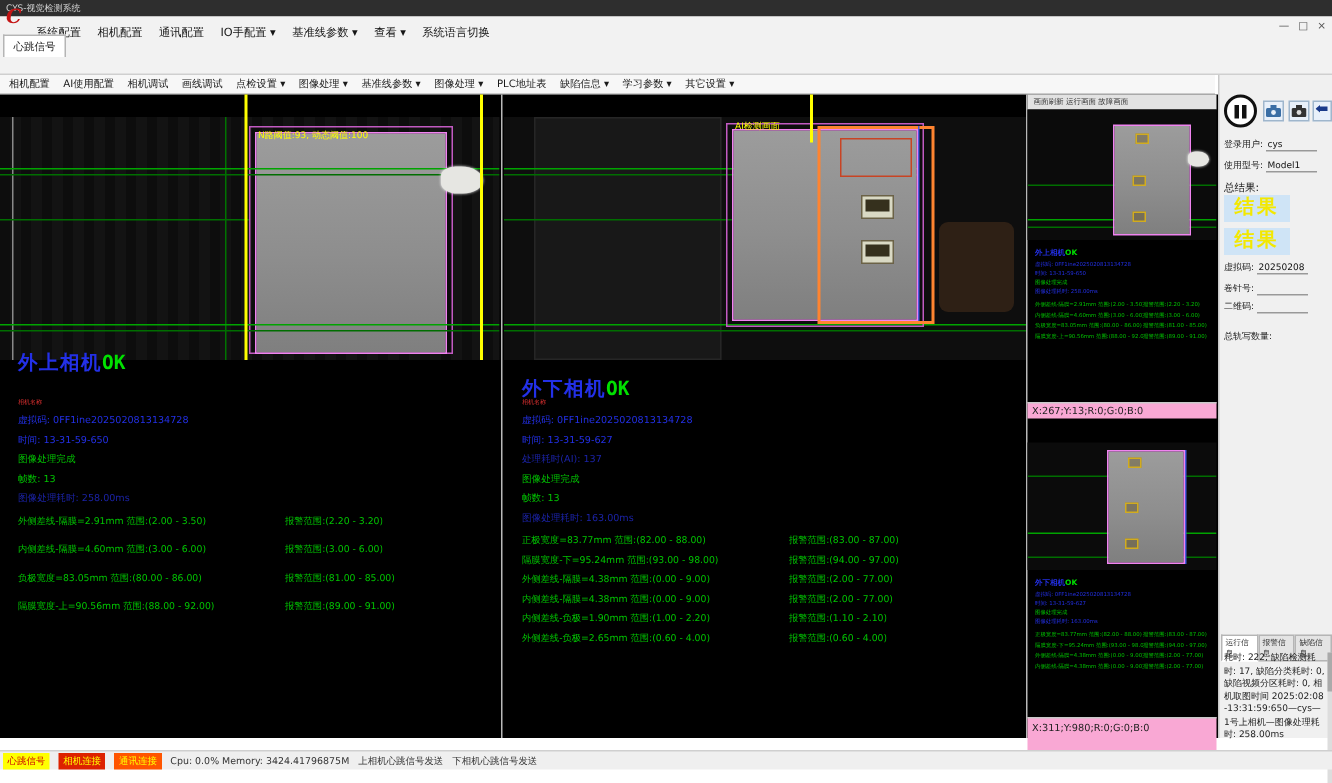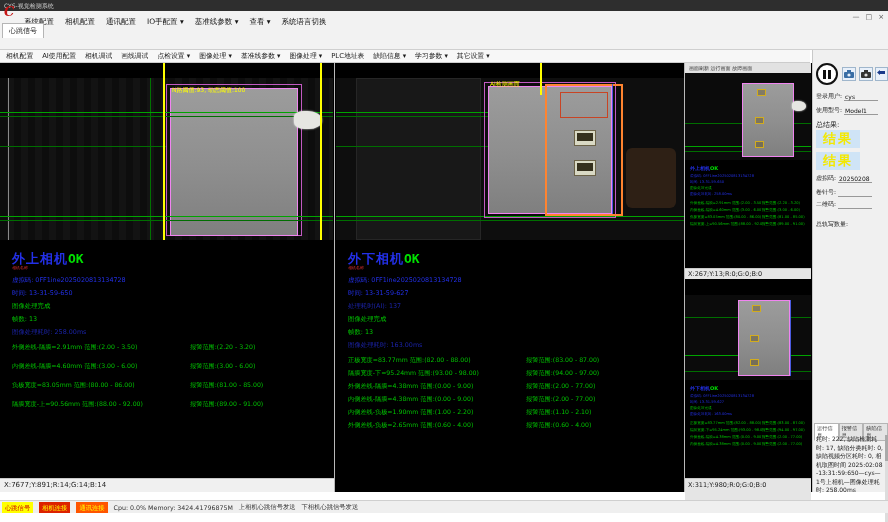--- a/index.html
+++ b/index.html
@@ -57,21 +57,21 @@
              font-size:7px; color:#222; line-height:13px; padding-left:4px; }
   
   .rc-header { left:685px; top:63px; width:126px; height:10px; background:#e2e2e2; font-size:5px;
                color:#333; display:flex; gap:6px; padding-left:4px; line-height:10px; }
   .mini-title { font-size:5px; font-weight:bold; color:#2330e8; white-space:nowrap; }
   .mini-title .ok { color:#00e000; }
   .mini-bl { font-size:3.6px; color:#2330e8; white-space:nowrap; overflow:hidden; width:118px; }
   .mini-gr { display:flex; font-size:3.6px; color:#00c400; white-space:nowrap; }
   .mini-gr .m { width:72px; overflow:hidden; }
   .mini-gr .a { width:46px; overflow:hidden; }
-  .ministatus { height:11px; background:#e5e5e5; border-top:1px solid #c9c9c9; font-size:6.5px;
+  .ministatus { height:11px; background:#f9a8d4; border-top:1px solid #c9c9c9; font-size:6.5px;
                 color:#222; line-height:10px; padding-left:3px; }
   
   .sidebar { left:812px; top:50px; width:76px; height:442px; background:#f0f0f0; border-left:1px solid #c9c9c9; }
   .pausebtn { left:3px; top:13px; width:22px; height:22px; border:2px solid #111; border-radius:50%;
               background:#fff; display:flex; align-items:center; justify-content:center; gap:2px; }
   .pausebtn i { width:3px; height:9px; background:#111; }
   .sbtn { top:17px; width:14px; height:14px; border:1px solid #9fb6cc; background:#e8f0fa;
           display:flex; align-items:center; justify-content:center; font-size:8px; color:#334; }
   .srow { left:3px; font-size:6px; color:#222; display:flex; align-items:flex-end; gap:2px; white-space:nowrap; }
   .srow .val { border-bottom:1px solid #999; min-width:34px; font-size:6px; color:#111; padding:0 1px; }
@@ -146,21 +146,21 @@
     <div class="abs gline dim" style="left:0;top:38px;width:333px;"></div>
     <div class="abs gline dim" style="left:0;top:68px;width:166px;"></div>
     <div class="abs gline" style="left:0;top:138px;width:333px;"></div>
     <div class="abs gline dim" style="left:0;top:142px;width:333px;"></div>
     <div class="abs blob" style="left:294px;top:33px;width:28px;height:18px;"></div>
     <div class="abs imglabel" style="left:172px;top:8px;">N路阈值:93, 动态阈值:100</div>
   </div>
   <div class="abs yline" style="left:163px;top:63px;height:177px;"></div>
   <div class="abs yline" style="left:320px;top:63px;height:177px;"></div>
 
-  <div class="abs cam-title" style="left:12px;top:250px;">
+  <div class="abs cam-title" style="left:12px;top:233px;">
     <span>外上相机</span><span class="ok">OK</span>
   </div>
   <div class="abs subred" style="left:12px;top:265px;">相机名称</div>
   <div class="abs bl" style="left:12px;top:276px;">虚拟码: 0FF1ine2025020813134728</div>
   <div class="abs bl" style="left:12px;top:289px;">时间: 13-31-59-650</div>
   <div class="abs gr" style="left:12px;top:302px;">图像处理完成</div>
   <div class="abs gr" style="left:12px;top:315px;">帧数: 13</div>
   <div class="abs bl" style="left:12px;top:328px;color:#1b23a8;">图像处理耗时: 258.00ms</div>
   <div class="abs mrow" style="left:12px;top:343px;">
     <span class="m">外侧差线-隔膜=2.91mm 范围:(2.00 - 3.50)</span>
@@ -171,21 +171,20 @@
     <span class="a">报警范围:(3.00 - 6.00)</span>
   </div>
   <div class="abs mrow" style="left:12px;top:381px;">
     <span class="m">负极宽度=83.05mm 范围:(80.00 - 86.00)</span>
     <span class="a">报警范围:(81.00 - 85.00)</span>
   </div>
   <div class="abs mrow" style="left:12px;top:400px;">
     <span class="m">隔膜宽度-上=90.56mm 范围:(88.00 - 92.00)</span>
     <span class="a">报警范围:(89.00 - 91.00)</span>
   </div>
-  <div class="abs pstatus" style="left:0;width:334px;">X:7677;Y:891;R:14;G:14;B:14</div>
 
   <div class="abs vdiv" style="left:334px;"></div>
 
   <div class="abs scene" style="left:336px;top:78px;width:348px;height:162px;background:#0e0e0e;">
     <div class="abs" style="left:20px;top:0;width:125px;height:162px;background:#181818;border:1px solid #262626;"></div>
     <div class="abs gline" style="left:0;top:34px;width:276px;"></div>
     <div class="abs gline dim" style="left:0;top:38px;width:276px;"></div>
     <div class="abs gline dim" style="left:0;top:68px;width:152px;"></div>
     <div class="abs gline" style="left:0;top:138px;width:348px;"></div>
     <div class="abs gline dim" style="left:0;top:142px;width:348px;"></div>

